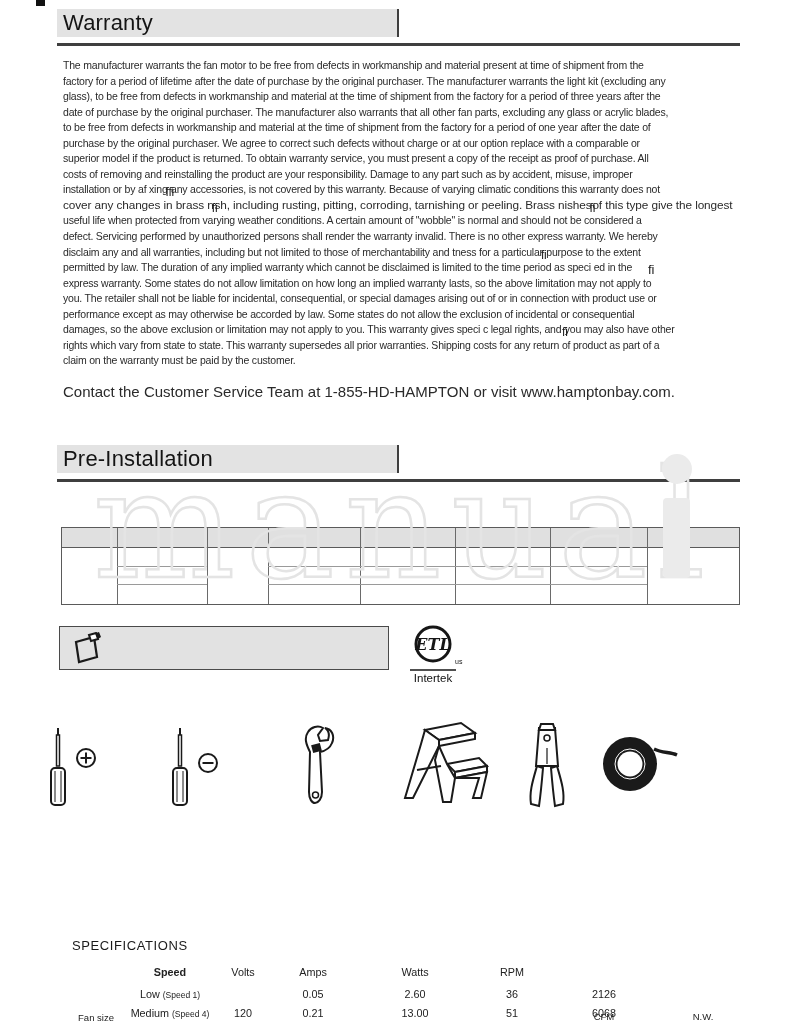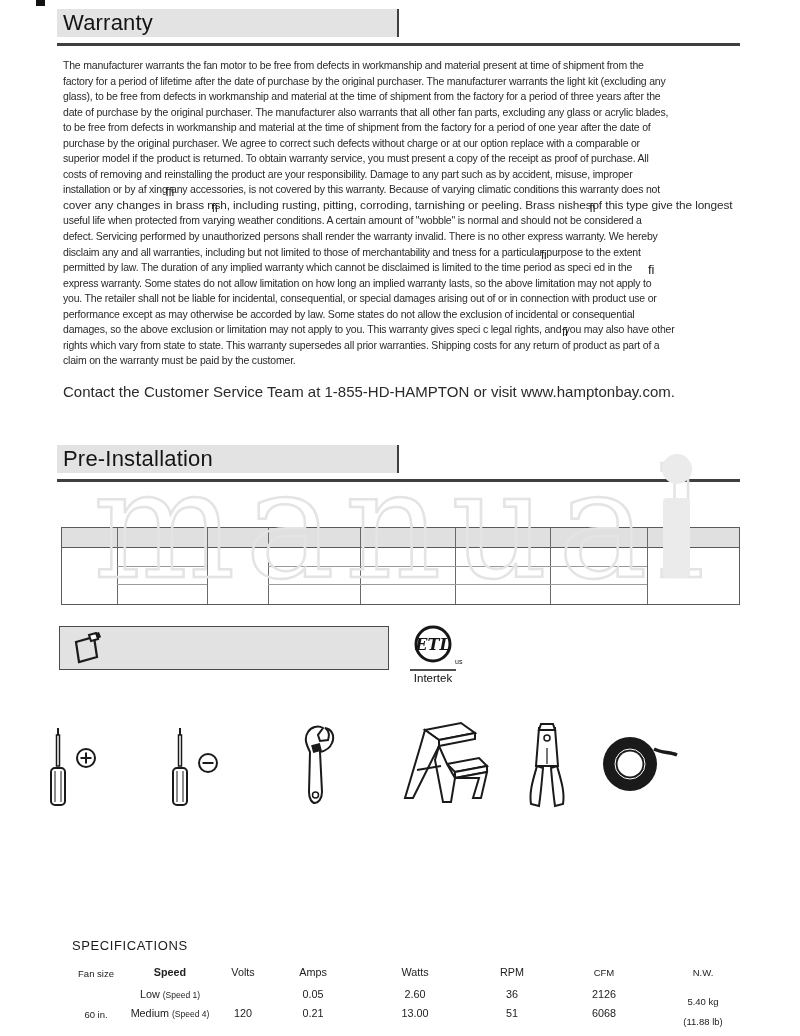--- a/index.html
+++ b/index.html
@@ -34,21 +34,21 @@
 
   
   .etl{position:absolute;left:398px;top:622px;z-index:7;}
 
   
   .tool{position:absolute;z-index:3;}
 
   
   .spec-title{position:absolute;left:72px;top:938px;font-size:13px;letter-spacing:0.6px;color:#1a1a1a;}
   .spec-cell{position:absolute;transform:translateX(-50%);font-size:10.8px;color:#222;white-space:nowrap;}
-  .spec-cell.sm{font-size:9.5px;}
+  .spec-cell.sm{font-size:9.5px;margin-top:44px;}
   .spec-note{font-size:8.5px;}
   .topmark{position:absolute;left:36px;top:0;width:9px;height:6px;background:#111;}
 </style>
 </head>
 <body>
 
 <div class="page">
 
   <div class="topmark"></div>
 

